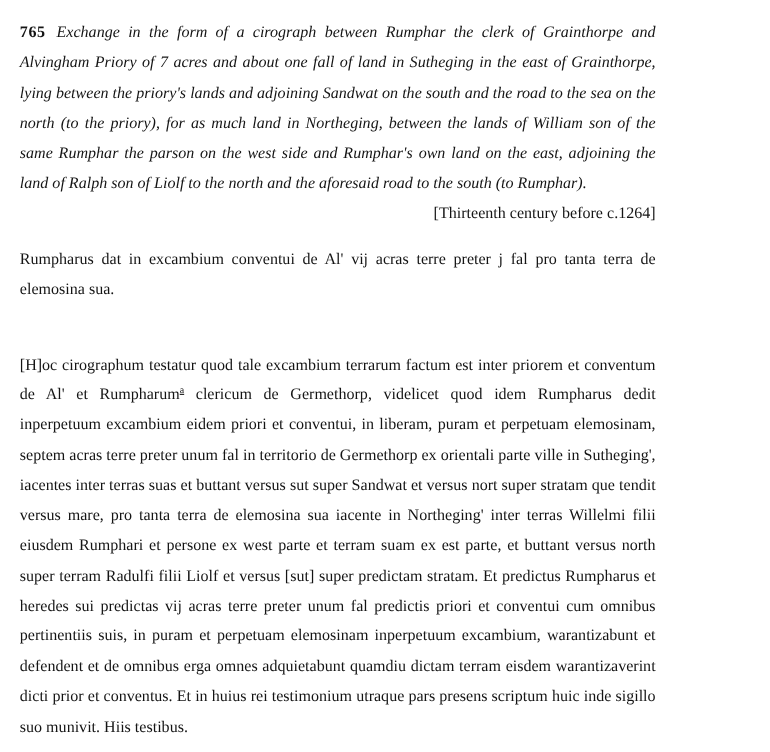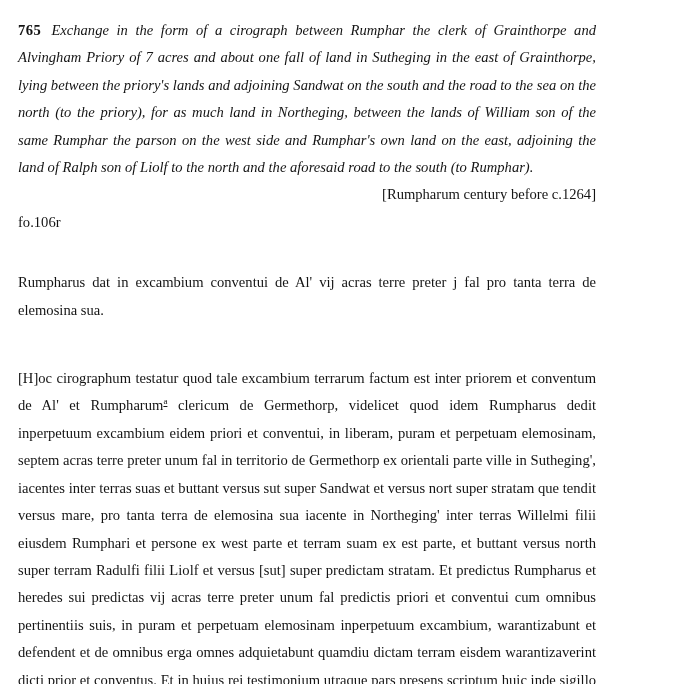--- a/index.html
+++ b/index.html
@@ -38,44 +38,43 @@
     letter-spacing: 0.5px;
   }
   .dateline {
     text-align: right;
     font-style: normal;
   }
   .folio {
     text-align: left;
   }
   .rubric {
-    margin-top: 33px;
+    margin-top: 14px;
   }
   .charter {
     margin-top: 41px;
   }
   sup.note-marker {
     font-size: 0.62em;
     line-height: 0;
     vertical-align: super;
     text-decoration: underline;
   }
 </style>
 </head>
 <body>
 
 <div class="page">
 
   <p class="headnote">
     <span class="entry-num">765</span><span>Exchange in the form of a cirograph between Rumphar the clerk of Grainthorpe and Alvingham Priory of 7 acres and about one fall of land in Sutheging in the east of Grainthorpe, lying between the priory's lands and adjoining Sandwat on the south and the road to the sea on the north (to the priory), for as much land in Northeging, between the lands of William son of the same Rumphar the parson on the west side and Rumphar's own land on the east, adjoining the land of Ralph son of Liolf to the north and the aforesaid road to the south (to Rumphar).</span>
   </p>
 
-  <p class="dateline">[Rumpharum century before c.1264]</p>
+  <p class="dateline">[Thirteenth century before c.1264]</p>
 
-  <p class="folio">fo.106r</p>
 
   <p class="rubric">Rumpharus dat in excambium conventui de Al' vij acras terre preter j fal pro tanta terra de elemosina sua.</p>
 
   <p class="charter">
     <span>[H]oc cirographum testatur quod tale excambium terrarum factum est inter priorem et conventum de Al' et Rumpharum</span><sup class="note-marker">a</sup><span> clericum de Germethorp, videlicet quod idem Rumpharus dedit inperpetuum excambium eidem priori et conventui, in liberam, puram et perpetuam elemosinam, septem acras terre preter unum fal in territorio de Germethorp ex orientali parte ville in Sutheging', iacentes inter terras suas et buttant versus sut super Sandwat et versus nort super stratam que tendit versus mare, pro tanta terra de elemosina sua iacente in Northeging' inter terras Willelmi filii eiusdem Rumphari et persone ex west parte et terram suam ex est parte, et buttant versus north super terram Radulfi filii Liolf et versus [sut] super predictam stratam. Et predictus Rumpharus et heredes sui predictas vij acras terre preter unum fal predictis priori et conventui cum omnibus pertinentiis suis, in puram et perpetuam elemosinam inperpetuum excambium, warantizabunt et defendent et de omnibus erga omnes adquietabunt quamdiu dictam terram eisdem warantizaverint dicti prior et conventus. Et in huius rei testimonium utraque pars presens scriptum huic inde sigillo suo munivit. Hiis testibus.</span>
   </p>
 
 </div>
 
 </body></html>

